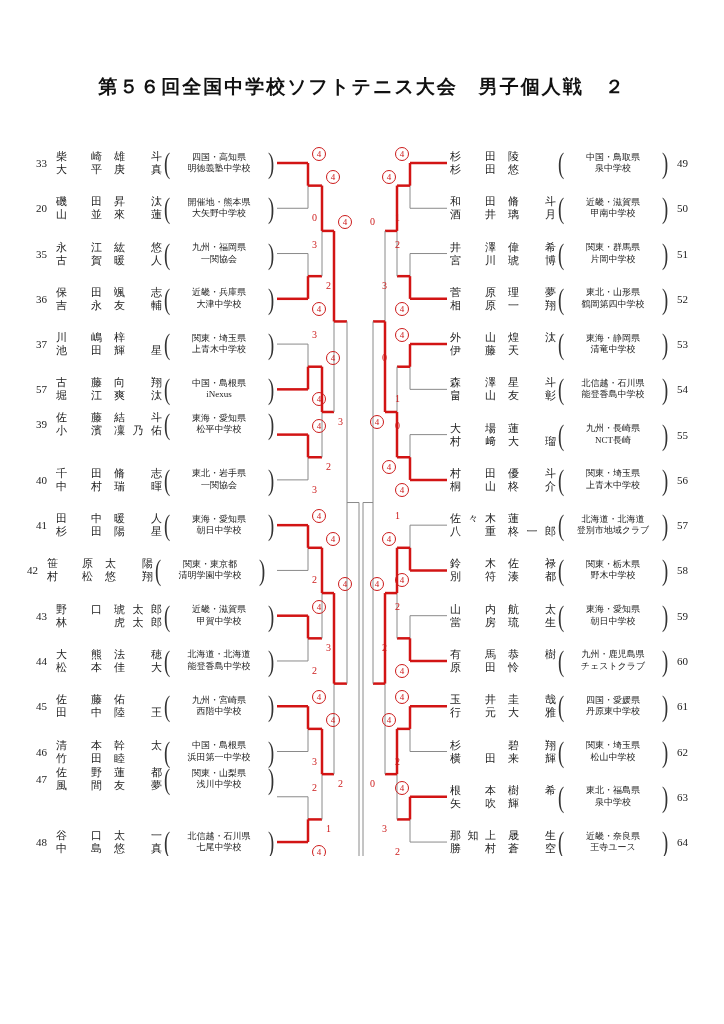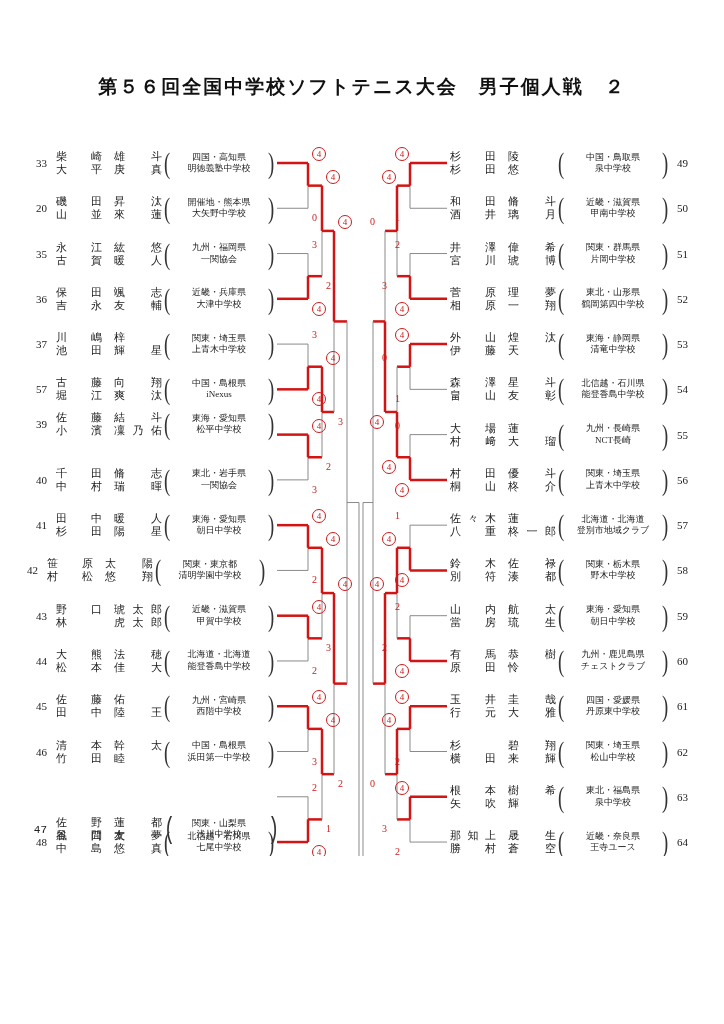--- a/index.html
+++ b/index.html
@@ -584,21 +584,21 @@
             </span>
           </span>
         </span>
         <span class="paren">(</span>
         <span class="info">
           <span class="region">中国・島根県</span>
           <span class="team">浜田第一中学校</span>
         </span>
         <span class="paren">)</span>
       </div>
-      <div class="entry left" style="top: 816px; left: 27px; font-family: Liberation Mono, monospace;">
+      <div class="entry left" style="top: 765px; left: 27px;">
         <span class="num">47</span>
         <span class="names">
           <span class="pname">
             <span class="fam">
               <span>佐</span>
               <span>野</span>
             </span>
             <span class="giv">
               <span>蓮</span>
               <span>都</span>

